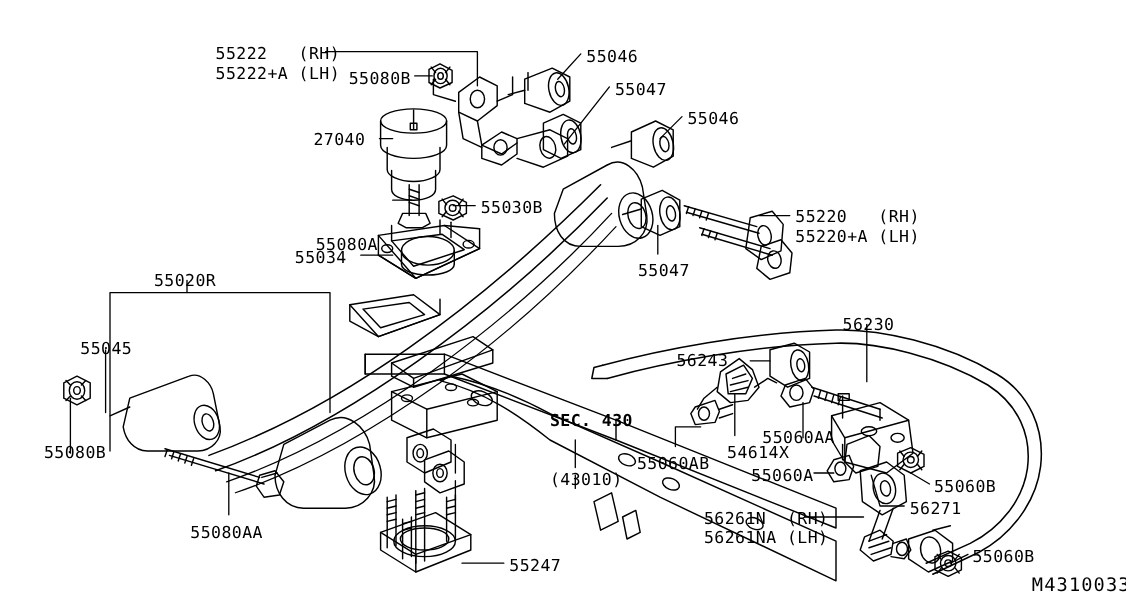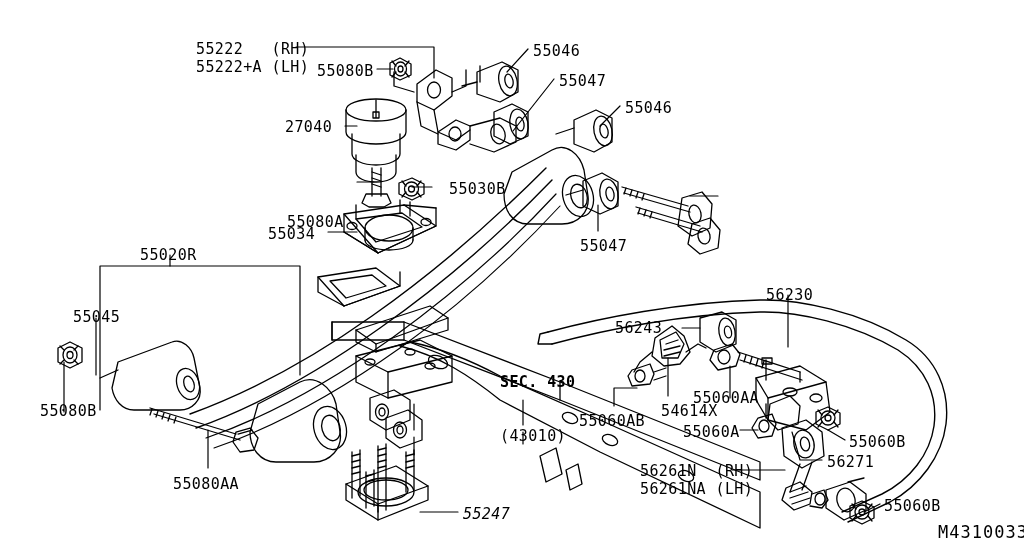--- a/index.html
+++ b/index.html
@@ -329,38 +329,40 @@
 </svg>
 
 <div class="lbl lbl2" style="left:196px;top:40px;">55222   (RH)
 55222+A (LH)</div>
 <div class="lbl" style="left:317px;top:63px;">55080B</div>
 <div class="lbl" style="left:533px;top:43px;">55046</div>
 <div class="lbl" style="left:559px;top:73px;">55047</div>
 <div class="lbl" style="left:625px;top:100px;">55046</div>
 <div class="lbl" style="left:285px;top:119px;">27040</div>
 <div class="lbl" style="left:287px;top:176px;margin-top:38px;">55080A</div>
-<div class="lbl" style="left:437px;top:181px;margin-left:12px;">55030B</div>
+<div class="lbl" style="left:437px;top:181px;">55030B</div>
+<div class="lbl lbl2" style="left:723px;top:188px;">55220   (RH)
+55220+A (LH)</div>
 <div class="lbl" style="left:268px;top:226px;">55034</div>
 <div class="lbl" style="left:580px;top:238px;">55047</div>
 <div class="lbl" style="left:140px;top:247px;">55020R</div>
 <div class="lbl" style="left:766px;top:287px;">56230</div>
 <div class="lbl" style="left:73px;top:309px;">55045</div>
 <div class="lbl" style="left:615px;top:320px;">56243</div>
 <div class="lbl" style="left:693px;top:390px;">55060AA</div>
 <div class="lbl" style="left:40px;top:403px;">55080B</div>
 <div class="lbl" style="left:645px;top:403px;margin-left:16px;">54614X</div>
 <div class="lbl" style="left:579px;top:413px;">55060AB</div>
 <div class="lbl" style="left:683px;top:424px;">55060A</div>
 <div class="lbl" style="left:849px;top:434px;">55060B</div>
 <div class="lbl" style="left:827px;top:454px;">56271</div>
 <div class="lbl lbl2" style="left:640px;top:462px;">56261N  (RH)
 56261NA (LH)</div>
 <div class="lbl" style="left:173px;top:476px;">55080AA</div>
-<div class="lbl" style="left:463px;top:506px;font-style:italic;">55247</div>
+<div class="lbl" style="left:463px;top:506px;">55247</div>
 <div class="lbl" style="left:884px;top:498px;">55060B</div>
 
 <div class="lbl" style="left:500px;top:374px;font-weight:bold;">SEC. 430</div>
 <div class="lbl" style="left:500px;top:392px;margin-top:36px;">(43010)</div>
 
 <div class="dwg" style="left:938px;top:522px;">M4310033</div>
 
 </div>
 
 </body></html>

